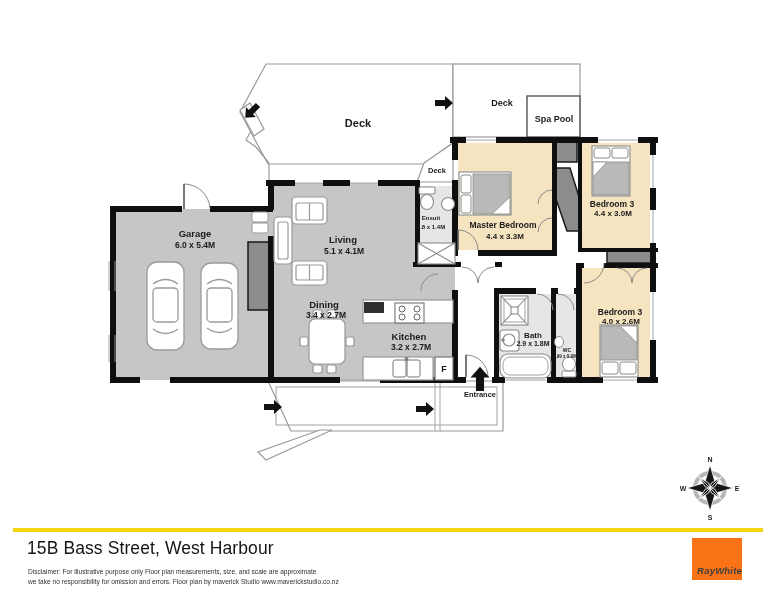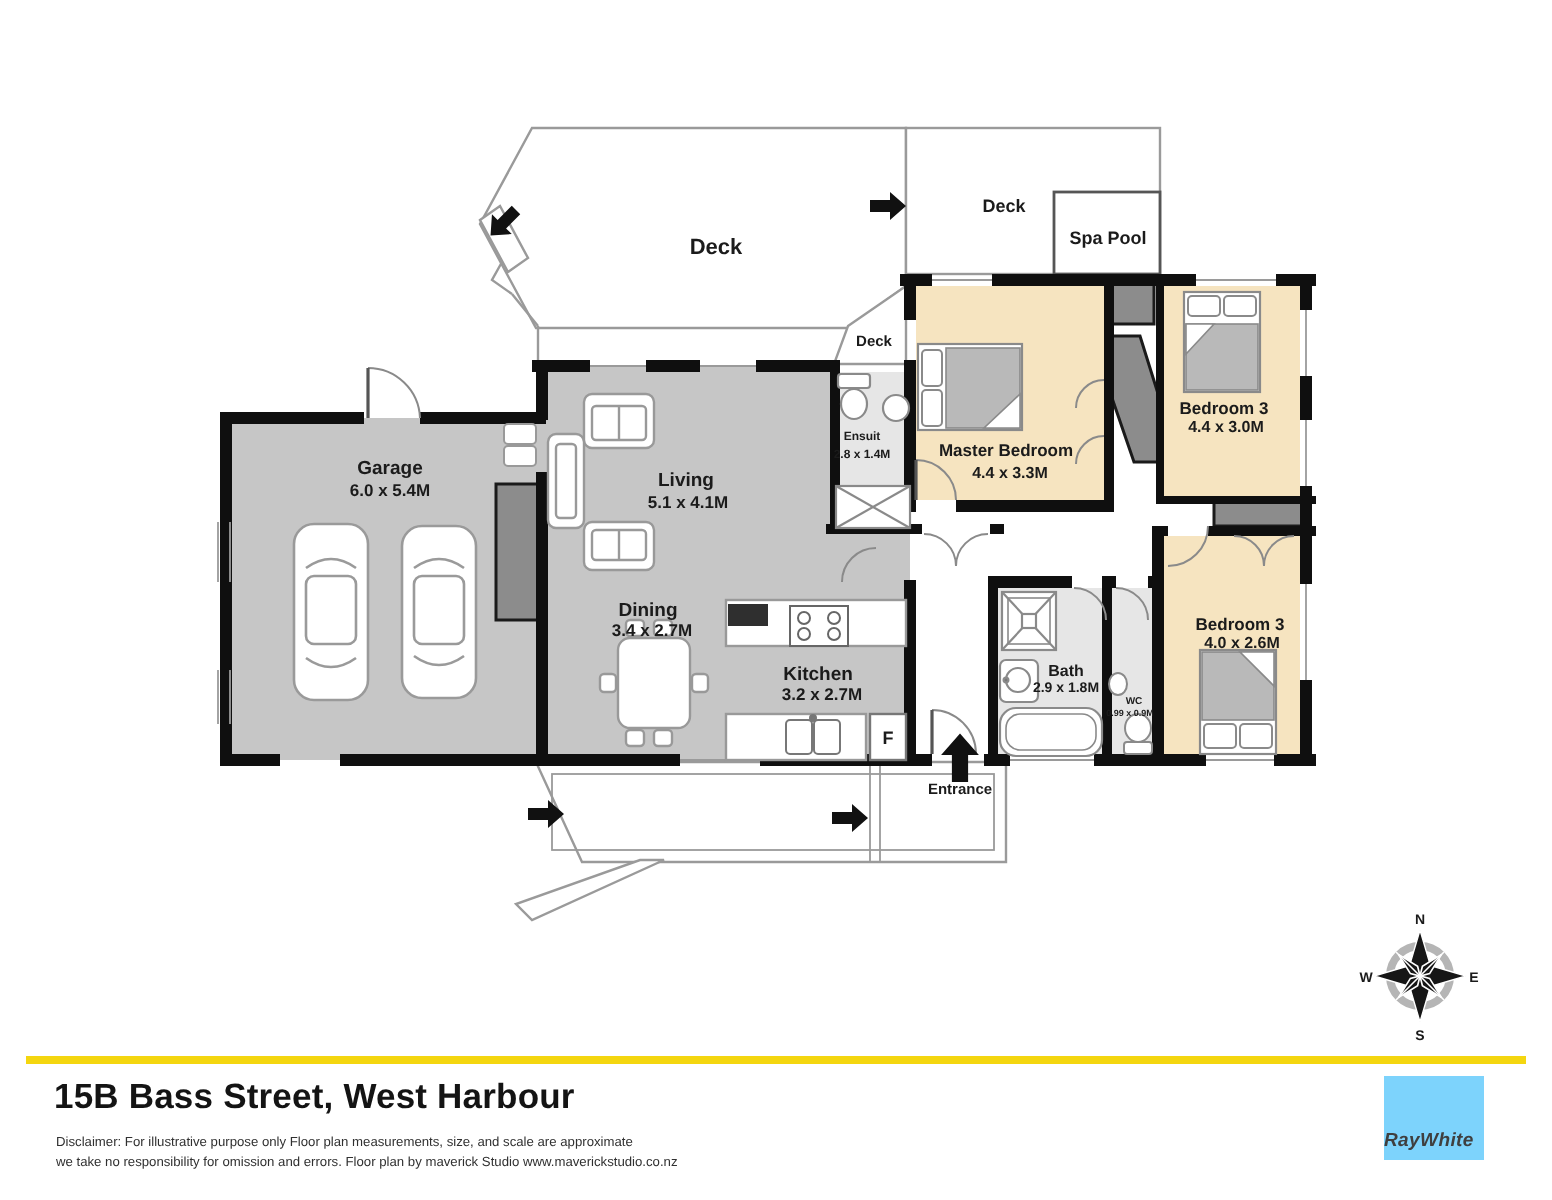--- a/index.html
+++ b/index.html
@@ -6,25 +6,25 @@
   .canvas{position:relative;width:776px;height:600px;background:#ffffff;overflow:hidden;
           font-family:"Liberation Sans",sans-serif;}
   .plan-svg{position:absolute;left:0;top:0;}
   
   .lbl{font-family:"Liberation Sans",sans-serif;font-weight:bold;fill:#1b1b1b;text-anchor:middle;}
   .s11{font-size:11px}.s95{font-size:9.5px}.s9{font-size:9px}.s85{font-size:8.5px}
   .s8{font-size:8px}.s75{font-size:7.5px}.s7{font-size:7px}
   .s6{font-size:6px}.s5{font-size:5px}.s45{font-size:4.5px}
   
   .yellow-line{position:absolute;left:13px;top:528px;width:750px;height:4px;background:#F4D60F;}
-  .address{position:absolute;left:27px;top:538px;font-size:17.5px;font-weight:bold;color:#141414;
+  .address{position:absolute;left:27px;top:538px;font-size:17.5px;font-weight:normal;color:#141414;
            letter-spacing:.1px;}
   .disclaimer{position:absolute;left:28px;top:567px;font-size:6.6px;line-height:1.55;color:#303030;}
-  .rw-logo{position:absolute;left:692px;top:538px;width:50px;height:42px;background:#7dd3fc;
-           display:flex;align-items:flex-end;justify-content:flex-start;padding-bottom:4px;
+  .rw-logo{position:absolute;left:692px;top:538px;width:50px;height:42px;background:#f97316;
+           display:flex;align-items:flex-end;justify-content:flex-end;padding-bottom:4px;
            box-sizing:border-box;}
   .rw-text{font-size:9.5px;font-weight:bold;font-style:italic;color:#3f3f3f;letter-spacing:.2px;}
 </style>
 </head>
 <body>
 
 <div class="canvas">
 
 <svg class="plan-svg" width="776" height="530" viewBox="0 0 776 530">
   <defs>

